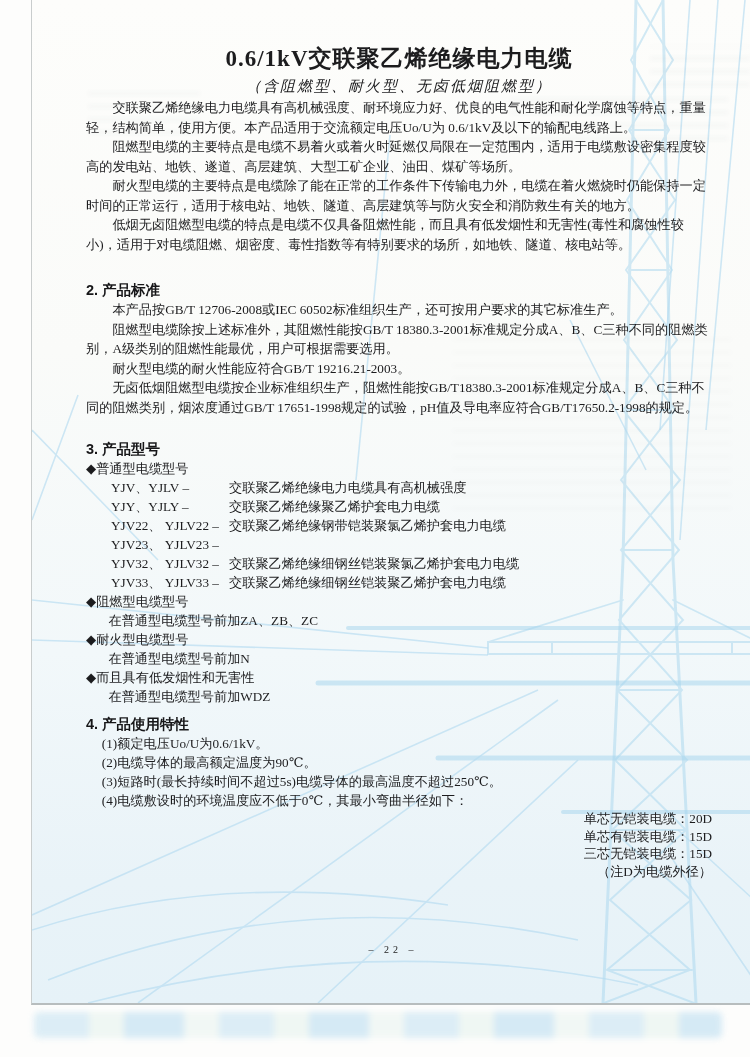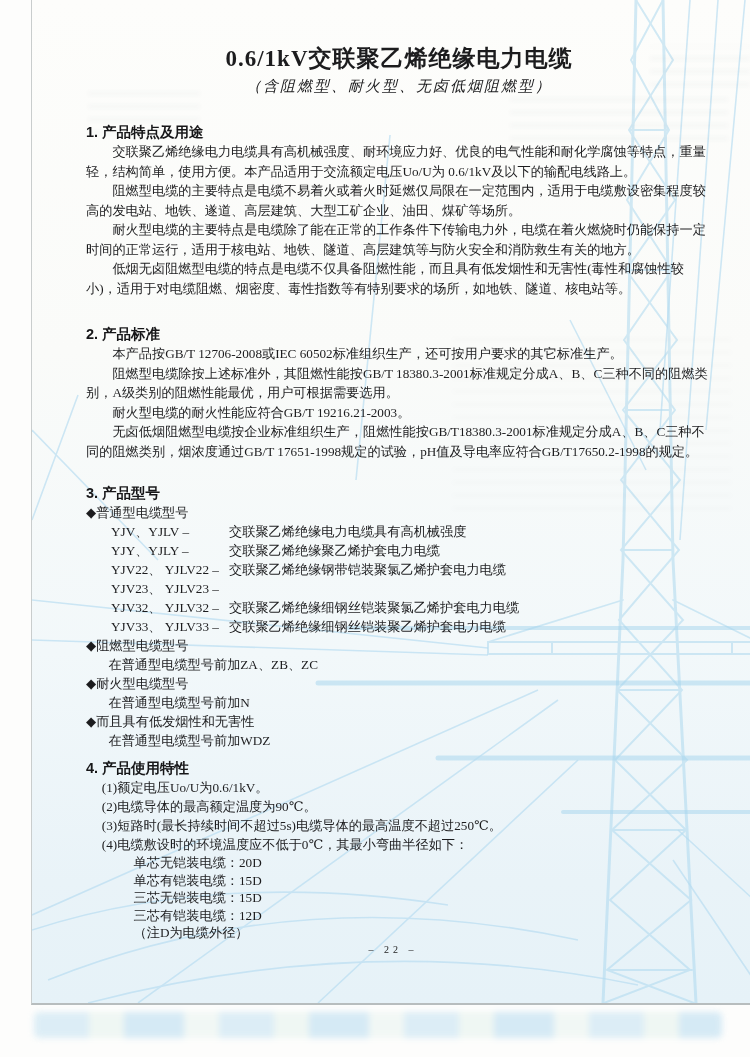--- a/index.html
+++ b/index.html
@@ -23,21 +23,21 @@
   .body-txt{font-size:13.2px;line-height:19.5px;}
   p{margin:0;}
   .para{text-indent:2em;}
   .sec3{line-height:19px;}
   .sub-title{margin:0;}
   .model-row{display:flex;padding-left:25px;}
   .model-code{width:118px;flex-shrink:0;white-space:nowrap;}
   .model-desc{white-space:nowrap;}
   .note{padding-left:1.7em;}
   .item{padding-left:1.2em;line-height:19px;}
-  .subitem{padding-left:3.6em;line-height:17.5px;}
+  .subitem{padding-left:3.6em;line-height:17.5px;text-align:right;}
   .page-number{position:absolute;left:0;top:944px;width:100%;text-align:center;z-index:2;
     font-size:10px;letter-spacing:4px;color:#222;}
   .next-page-strip{position:absolute;left:34px;top:1012px;width:688px;height:26px;z-index:1;
     border-radius:5px;filter:blur(3px);opacity:.85;
     background:repeating-linear-gradient(90deg,#d7ebf5 0 55px,#edf6f2 55px 90px,#cfe7f4 90px 150px,#f0f7f4 150px 185px);}
 </style>
 </head>
 <body>
 
 <div class="scan">
@@ -99,21 +99,20 @@
   <div class="ghost g1"></div>
   <div class="ghost g2"></div>
   <div class="ghost g3"></div>
   <div class="ghost g4"></div>
 
   <div class="content body-txt">
 
     <p class="title">0.6/1kV交联聚乙烯绝缘电力电缆</p>
     <p class="subtitle">（含阻燃型、耐火型、无卤低烟阻燃型）</p>
 
-    <h2 class="m1">1. 产品特点及用途</h2>
     <p class="para">交联聚乙烯绝缘电力电缆具有高机械强度、耐环境应力好、优良的电气性能和耐化学腐蚀等特点，重量轻，结构简单，使用方便。本产品适用于交流额定电压Uo/U为 0.6/1kV及以下的输配电线路上。</p>
     <p class="para">阻燃型电缆的主要特点是电缆不易着火或着火时延燃仅局限在一定范围内，适用于电缆敷设密集程度较高的发电站、地铁、遂道、高层建筑、大型工矿企业、油田、煤矿等场所。</p>
     <p class="para">耐火型电缆的主要特点是电缆除了能在正常的工作条件下传输电力外，电缆在着火燃烧时仍能保持一定时间的正常运行，适用于核电站、地铁、隧道、高层建筑等与防火安全和消防救生有关的地方。</p>
     <p class="para">低烟无卤阻燃型电缆的特点是电缆不仅具备阻燃性能，而且具有低发烟性和无害性(毒性和腐蚀性较小)，适用于对电缆阻燃、烟密度、毒性指数等有特别要求的场所，如地铁、隧道、核电站等。</p>
 
     <h2 class="m2">2. 产品标准</h2>
     <p class="para">本产品按GB/T 12706-2008或IEC 60502标准组织生产，还可按用户要求的其它标准生产。</p>
     <p class="para">阻燃型电缆除按上述标准外，其阻燃性能按GB/T 18380.3-2001标准规定分成A、B、C三种不同的阻燃类别，A级类别的阻燃性能最优，用户可根据需要选用。</p>
     <p class="para">耐火型电缆的耐火性能应符合GB/T 19216.21-2003。</p>
     <p class="para">无卤低烟阻燃型电缆按企业标准组织生产，阻燃性能按GB/T18380.3-2001标准规定分成A、B、C三种不同的阻燃类别，烟浓度通过GB/T 17651-1998规定的试验，pH值及导电率应符合GB/T17650.2-1998的规定。</p>
@@ -153,21 +152,20 @@
     </div>
 
     <h2 class="m4">4. 产品使用特性</h2>
     <p class="item">(1)额定电压Uo/U为0.6/1kV。</p>
     <p class="item">(2)电缆导体的最高额定温度为90℃。</p>
     <p class="item">(3)短路时(最长持续时间不超过5s)电缆导体的最高温度不超过250℃。</p>
     <p class="item">(4)电缆敷设时的环境温度应不低于0℃，其最小弯曲半径如下：</p>
     <p class="subitem">单芯无铠装电缆：20D</p>
     <p class="subitem">单芯有铠装电缆：15D</p>
     <p class="subitem">三芯无铠装电缆：15D</p>
-    <p class="subitem">三芯有铠装电缆：12D</p>
     <p class="subitem">（注D为电缆外径）</p>
 
   </div>
 
   <div class="page-number">– 22 –</div>
 </div>
 
 <div class="next-page-strip"></div>
 
 </body></html>

